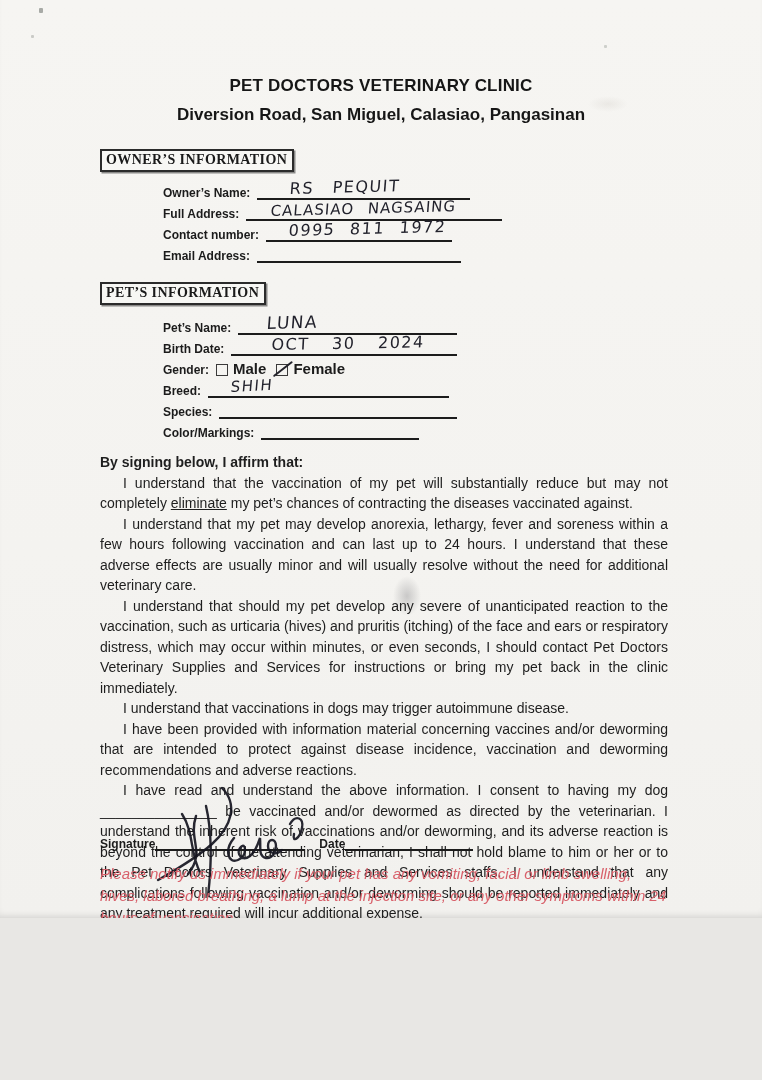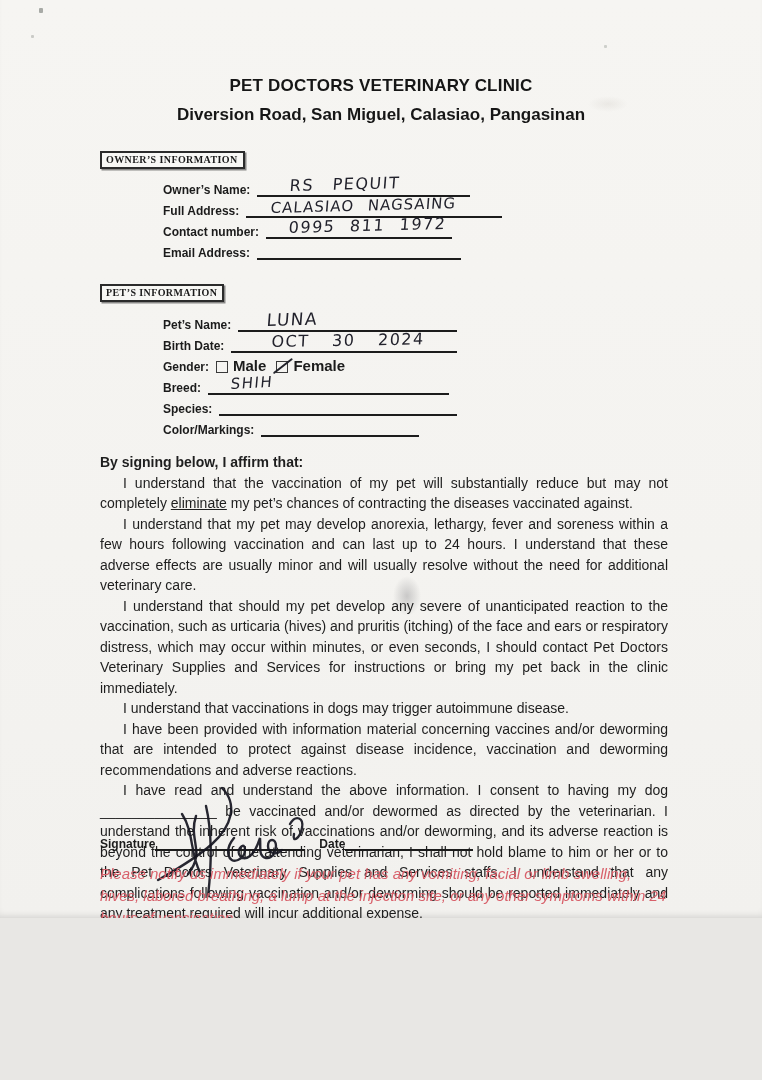--- a/index.html
+++ b/index.html
@@ -16,21 +16,21 @@
   }
   
   .hdr{position:absolute;left:0;top:76px;width:762px;text-align:center;}
   .hdr .title{font-size:17px;font-weight:bold;letter-spacing:0.2px;color:#161616;}
   .hdr .subtitle{font-size:17px;font-weight:bold;margin-top:9px;color:#161616;}
   
   .section{position:absolute;left:100px;}
   .sect-title{
     display:inline-block;
     font-family:"Liberation Serif", serif;
-    font-weight:bold;font-size:10px;letter-spacing:0.4px;
+    font-weight:bold;font-size:14px;letter-spacing:0.4px;
     color:#1a1a1a;
     border:2px solid #2b2b2b;
     box-shadow:1.5px 1.5px 0 rgba(50,50,50,0.55);
     padding:1px 5px 2px 4px;
     background:rgba(255,255,255,0.25);
   }
   .fields{margin-left:63px;margin-top:13px;display:flex;flex-direction:column;gap:6px;}
   .row{position:relative;display:flex;align-items:flex-end;height:15px;white-space:nowrap;}
   .lbl{font-size:12px;font-weight:bold;color:#1b1b1b;margin-right:7px;}
   .line{position:relative;display:inline-block;border-bottom:2px solid #1c1c1c;height:14px;}

